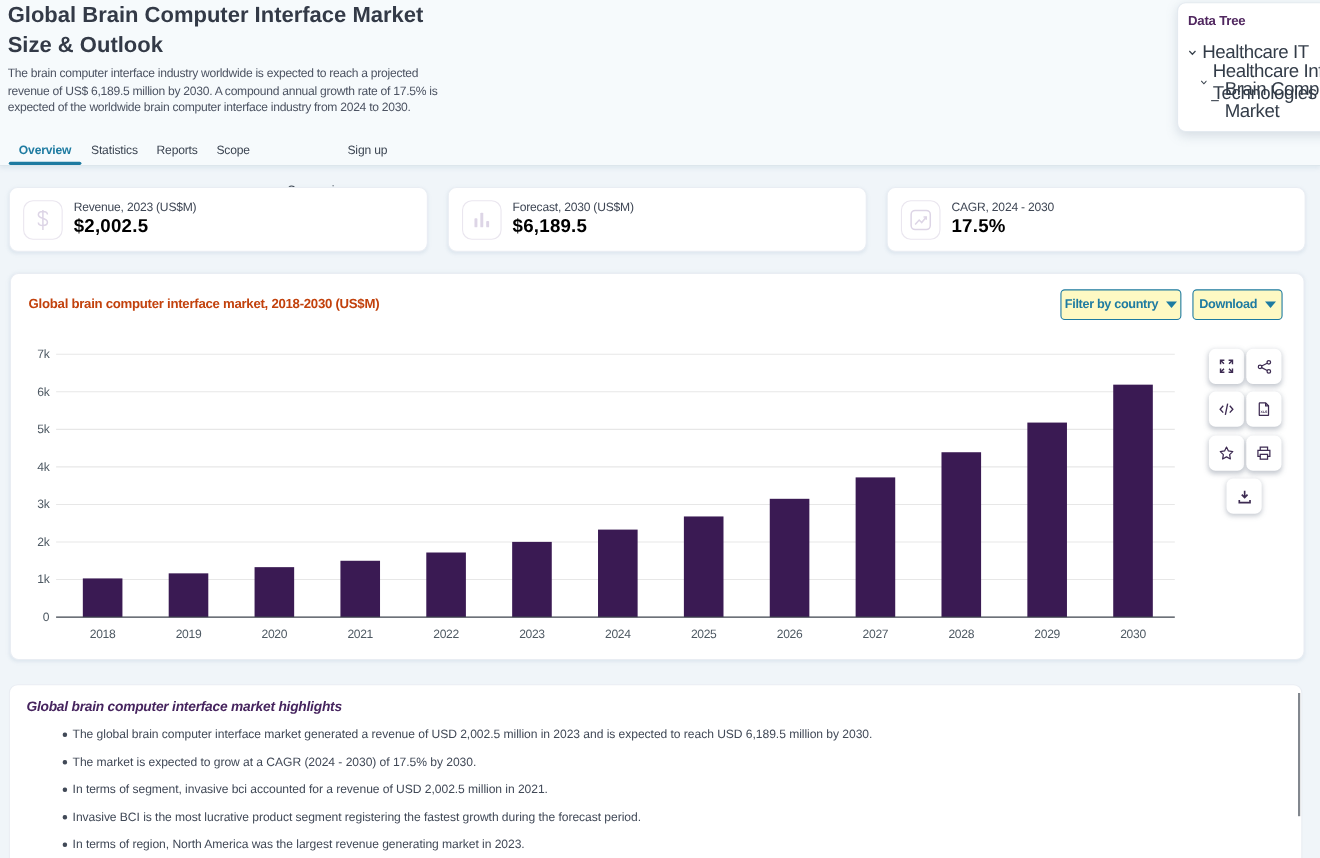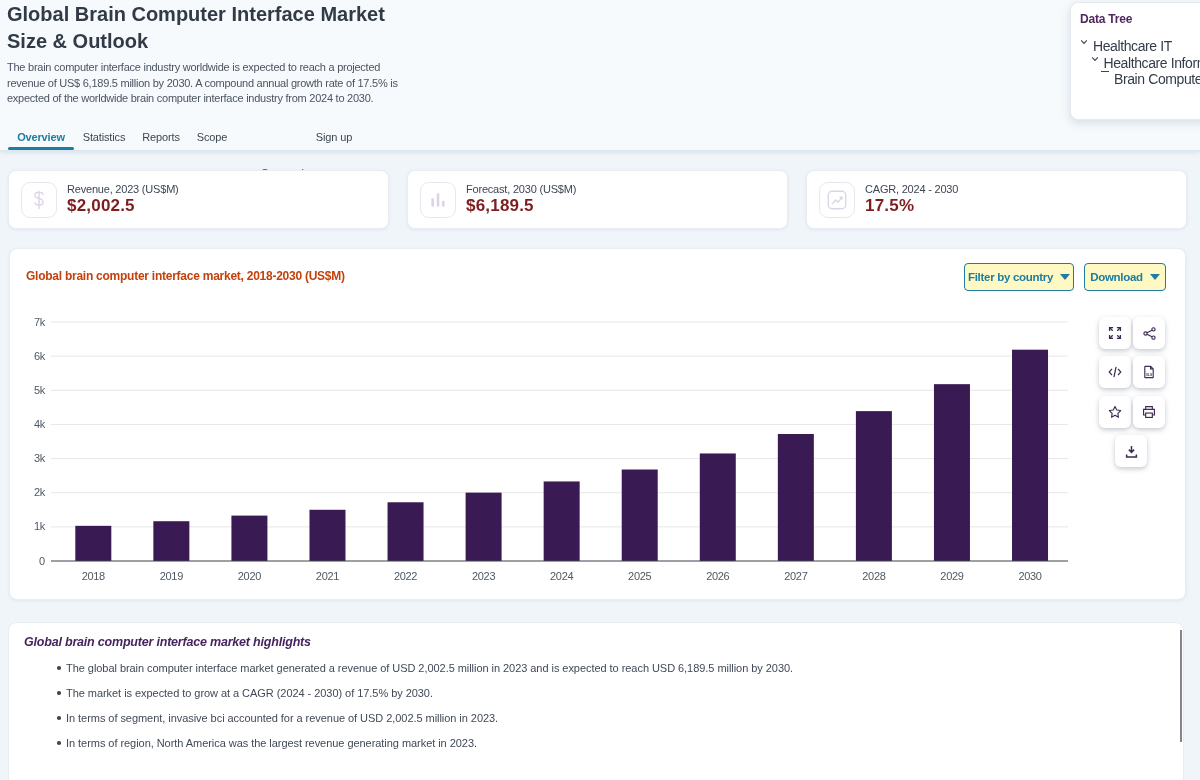--- a/index.html
+++ b/index.html
@@ -11,41 +11,41 @@
 .tabs { position:absolute; left:0; top:125px; width:1200px; height:24px; }
 .tab { position:absolute; transform:translateX(-50%); font-size:11px; letter-spacing:-0.15px; color:#3d4653; line-height:16px; top:4px; }
 .tab.active { color:#1e7ba1; font-weight:bold; }
 .tabline { position:absolute; left:8px; top:147px; width:66px; height:3px; background:#1e7ba1; border-radius:2px; }
 
 .cards { position:absolute; left:8px; top:170px; width:1179px; display:flex; gap:18px; }
 .scard { width:381px; height:59px; background:#fff; border:1px solid #e9edf3; border-radius:8px; box-shadow:0 1px 3px rgba(170,190,210,0.25); display:flex; align-items:center; padding-left:12px; }
 .sicon { width:36px; height:36px; border:1px solid #eae6ef; border-radius:9px; display:flex; align-items:center; justify-content:center; }
 .smeta { margin-left:10px; }
 .slabel { font-size:11px; letter-spacing:-0.2px; color:#3e4654; margin-bottom:1px; }
-.sval { font-size:17px; font-weight:bold; color:#7f1d1d; letter-spacing:0.2px; }
+.sval { font-size:17px; font-weight:bold; color:#000000; letter-spacing:0.2px; }
 
 .chart-card { position:absolute; left:9px; top:248px; width:1177px; height:352px; background:#fff; border:1px solid #e9edf3; border-radius:8px; box-shadow:0 1px 3px rgba(170,190,210,0.25); }
 .chart-title { position:absolute; left:26px; top:269px; font-size:12px; font-weight:bold; letter-spacing:-0.25px; color:#c2410c; }
 .btn { position:absolute; height:28px; border:1px solid #1e7ba1; border-radius:4px; background:#fef9c3; color:#1e7ba1; font-size:11.5px; letter-spacing:-0.3px; font-weight:bold; display:flex; align-items:center; justify-content:center; gap:7px; }
 .caret { width:0; height:0; border-left:5.5px solid transparent; border-right:5.5px solid transparent; border-top:6px solid #1e7ba1; }
 #btn-filter { left:964px; top:263px; width:110px; }
 #btn-dl { left:1084px; top:263px; width:82px; }
 
 .ib { position:absolute; width:32px; height:32px; background:#fff; border-radius:6px; box-shadow:0 2px 5px rgba(90,100,120,0.35); display:flex; align-items:center; justify-content:center; color:#3d2b52; }
 
 .hl-card { position:absolute; left:8px; top:622px; width:1176px; height:180px; background:#fff; border:1px solid #e9edf3; border-radius:8px 8px 0 0; }
 .hl-title { position:absolute; left:24px; top:635px; font-size:12.5px; font-weight:bold; letter-spacing:-0.2px; color:#46245e;font-style:italic; }
 .hl-list { position:absolute; left:66px; top:660px; font-size:11px; letter-spacing:-0.05px; color:#414957; }
 .hl-list div { height:25px; line-height:16px; position:relative; }
 .hl-list div::before { content:""; position:absolute; left:-9px; top:6px; width:3.5px; height:3.5px; border-radius:50%; background:#414957; }
 .sb { position:absolute; left:1180px; top:630px; width:2px; height:112px; background:#82878e; }
 
 .dtree { position:absolute; left:1070px; top:2px; width:260px; height:118px; background:#fff; border:1px solid #e4eaf0; border-radius:8px; box-shadow:0 3px 10px rgba(120,140,160,0.25); }
 .dtree h3 { position:absolute; left:9px; top:9px; font-size:12px; letter-spacing:-0.2px; color:#50275f; }
-.trow { position:absolute; font-size:14px; letter-spacing:-0.4px; color:#333c48; display:flex; gap:5px; }
+.trow { position:absolute; font-size:17px; letter-spacing:-0.4px; color:#333c48; display:flex; align-items:center; gap:5px; }
 .chev { width:8px; height:8px; }
 svg { display:block; }
 </style>
 </head>
 <body>
 <div class="hdr"></div>
 <h1>Global Brain Computer Interface Market<br>Size &amp; Outlook</h1>
 <div class="intro">The brain computer interface industry worldwide is expected to reach a projected<br>revenue of US$ 6,189.5 million by 2030. A compound annual growth rate of 17.5% is<br>expected of the worldwide brain computer interface industry from 2024 to 2030.</div>
 <div class="tabs">
   <div class="tab active" style="left:41px;">Overview</div>
@@ -187,21 +187,22 @@
     <svg width="15" height="15" viewBox="0 0 16 16" fill="none" stroke="#3d2b52" stroke-width="1.6">
       <path d="M8 2.2v6.6M5.2 6L8 8.9 10.8 6M2.8 11.2v2.6h10.4v-2.6"></path>
     </svg>
   </div>
 
 <div class="hl-card"></div>
 <div class="hl-title">Global brain computer interface market highlights</div>
 <div class="hl-list">
   <div>The global brain computer interface market generated a revenue of USD 2,002.5 million in 2023 and is expected to reach USD 6,189.5 million by 2030.</div>
   <div>The market is expected to grow at a CAGR (2024 - 2030) of 17.5% by 2030.</div>
-  <div>In terms of segment, invasive bci accounted for a revenue of USD 2,002.5 million in 2023.</div>
+  <div>In terms of segment, invasive bci accounted for a revenue of USD 2,002.5 million in 2021.</div>
+  <div>Invasive BCI is the most lucrative product segment registering the fastest growth during the forecast period.</div>
   <div>In terms of region, North America was the largest revenue generating market in 2023.</div>
 </div>
 <div class="sb"></div>
 
 <div class="dtree">
   <h3>Data Tree</h3>
   <div class="trow" style="left:9px; top:34.5px;"><svg class="chev" viewBox="0 0 10 10" fill="none" stroke="#3a434e" stroke-width="1.4">
         <path d="M1.5 3l3.5 3.7L8.5 3"></path>
       </svg>Healthcare IT</div>
   <div class="trow" style="left:19.5px; top:51.5px;"><svg class="chev" viewBox="0 0 10 10" fill="none" stroke="#3a434e" stroke-width="1.4">

